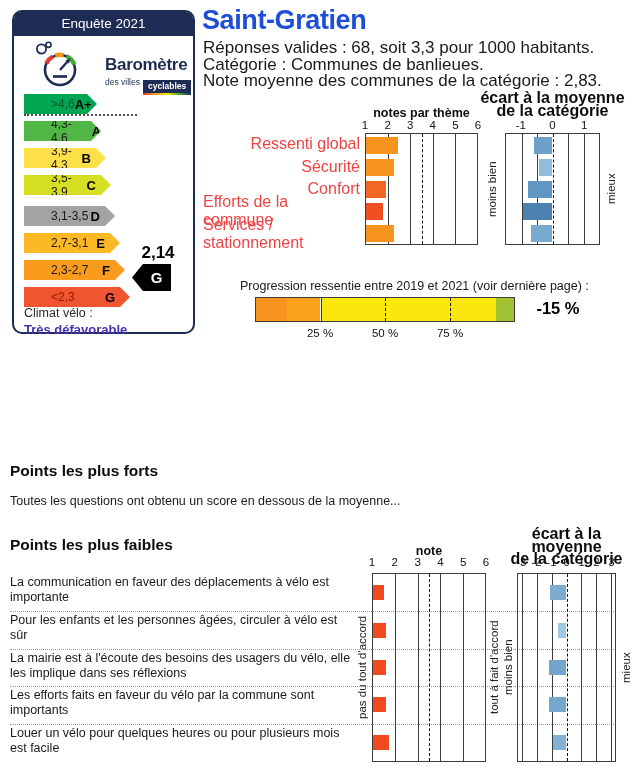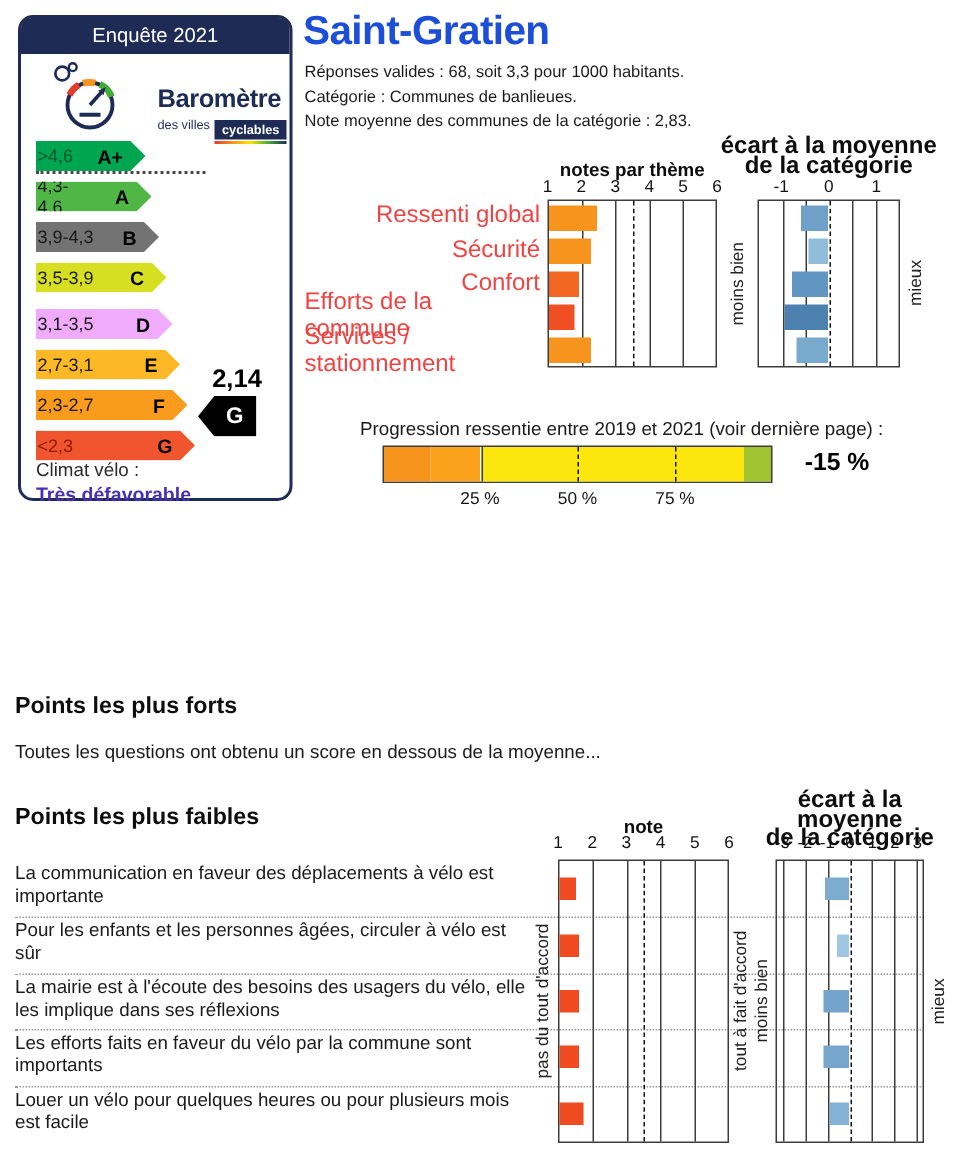--- a/index.html
+++ b/index.html
@@ -14,36 +14,36 @@
         text-align:center;line-height:24px;border-radius:7px 7px 0 0;}
   #logo{position:absolute;left:20px;top:29px;display:flex;align-items:flex-end;gap:16px;}
   .logo-text{margin-left:3px;}
   .logo-title{font-size:17px;font-weight:bold;color:#1E2C55;line-height:17px;letter-spacing:-0.3px;}
   .logo-sub{display:flex;align-items:flex-start;gap:3px;margin-top:2px;}
   .logo-subtext{font-size:8.5px;color:#1E2C55;padding-top:2px;}
   .logo-badge{background:#1E2C55;color:#fff;font-size:8.5px;font-weight:bold;padding:1px 5px 2px;}
   .logo-rainbow{height:2.5px;background:linear-gradient(90deg,#E23C2E,#F7941D,#FFE200,#44AC34,#1E2C55);}
   #scale{position:absolute;left:0;top:82px;width:100%;height:212px;}
   .band{position:absolute;left:10px;height:20px;display:flex;align-items:center;
-        justify-content:space-between;box-sizing:border-box;padding:0 15px 0 1px;
+        justify-content:space-between;box-sizing:border-box;padding:0 15px 0 27px;
         clip-path:polygon(0 0,calc(100% - 10px) 0,100% 50%,calc(100% - 10px) 100%,0 100%);}
   .band .rng{font-size:12px;}
   .band .ltr{font-size:13px;font-weight:bold;color:#000;}
   #dotmark{position:absolute;left:10px;top:102px;width:113px;height:0;border-top:2.5px dotted #4a4a4a;}
   #score-val{left:120px;top:231px;width:48px;text-align:center;font-size:17px;font-weight:bold;color:#000;}
   #g-arrow{left:118px;top:252px;width:39px;height:27px;background:#000;color:#fff;
         clip-path:polygon(28% 0,100% 0,100% 100%,28% 100%,0 50%);
         display:flex;align-items:center;justify-content:center;padding-left:10px;
         box-sizing:border-box;font-size:15px;font-weight:bold;}
   #climat-label{left:10px;top:294px;font-size:12.5px;color:#2b2b2b;}
   #climat-value{left:10px;top:310px;font-size:13px;font-weight:bold;color:#4631B4;}
 
   
   #main-title{left:202px;top:5px;font-size:27px;font-weight:bold;color:#1d4ed8;letter-spacing:-0.4px;}
-  #meta{left:203px;top:40px;font-size:11px;line-height:16.5px;color:#1a1a1a;}
+  #meta{left:203px;top:40px;font-size:17px;line-height:16.5px;color:#1a1a1a;}
 
   
   .plot{position:absolute;border:1px solid #3C3C3C;box-sizing:border-box;background:transparent;}
   .grid{position:absolute;top:0;bottom:0;width:1px;background:#3C3C3C;z-index:1;}
   .dash{position:absolute;top:0;bottom:0;width:0;border-left:1px dashed #111;z-index:3;}
   .bar{position:absolute;z-index:2;}
   .seg{position:absolute;top:0;bottom:0;z-index:0;}
   .ticks{position:absolute;height:12px;font-size:11.5px;color:#111;}
   .ticks span{position:absolute;transform:translateX(-50%);top:0;line-height:12px;white-space:nowrap;}
   .ctitle{position:absolute;font-weight:bold;font-size:12.5px;text-align:center;color:#0d0d0d;}
@@ -120,29 +120,29 @@
 
   <div id="scale">
       <div class="band" style="top: 0px; width: 73px; background: rgb(0, 165, 81);">
         <span class="rng" style="color: rgb(0, 88, 44);">&gt;4,6</span>
         <span class="ltr">A+</span>
       </div>
       <div class="band" style="top: 27px; width: 77px; background: rgb(80, 183, 71); gap: 20px;">
         <span class="rng" style="color: rgb(26, 26, 26);">4,3-4,6</span>
         <span class="ltr">A</span>
       </div>
-      <div class="band" style="top: 54px; width: 82px; background: #737373;">
+      <div class="band" style="top: 54px; width: 82px; background: #fde047;">
         <span class="rng" style="color: rgb(26, 26, 26);">3,9-4,3</span>
         <span class="ltr">B</span>
       </div>
       <div class="band" style="top: 81px; width: 87px; background: rgb(215, 223, 35);">
         <span class="rng" style="color: rgb(26, 26, 26);">3,5-3,9</span>
         <span class="ltr">C</span>
       </div>
-      <div class="band" style="top: 112px; width: 91px; background: #f0abfc;">
+      <div class="band" style="top: 112px; width: 91px; background: #a3a3a3;">
         <span class="rng" style="color: rgb(26, 26, 26);">3,1-3,5</span>
         <span class="ltr">D</span>
       </div>
       <div class="band" style="top: 139px; width: 96px; background: rgb(253, 184, 38);">
         <span class="rng" style="color: rgb(26, 26, 26);">2,7-3,1</span>
         <span class="ltr">E</span>
       </div>
       <div class="band" style="top: 166px; width: 101px; background: rgb(249, 155, 28);">
         <span class="rng" style="color: rgb(26, 26, 26);">2,3-2,7</span>
         <span class="ltr">F</span>

